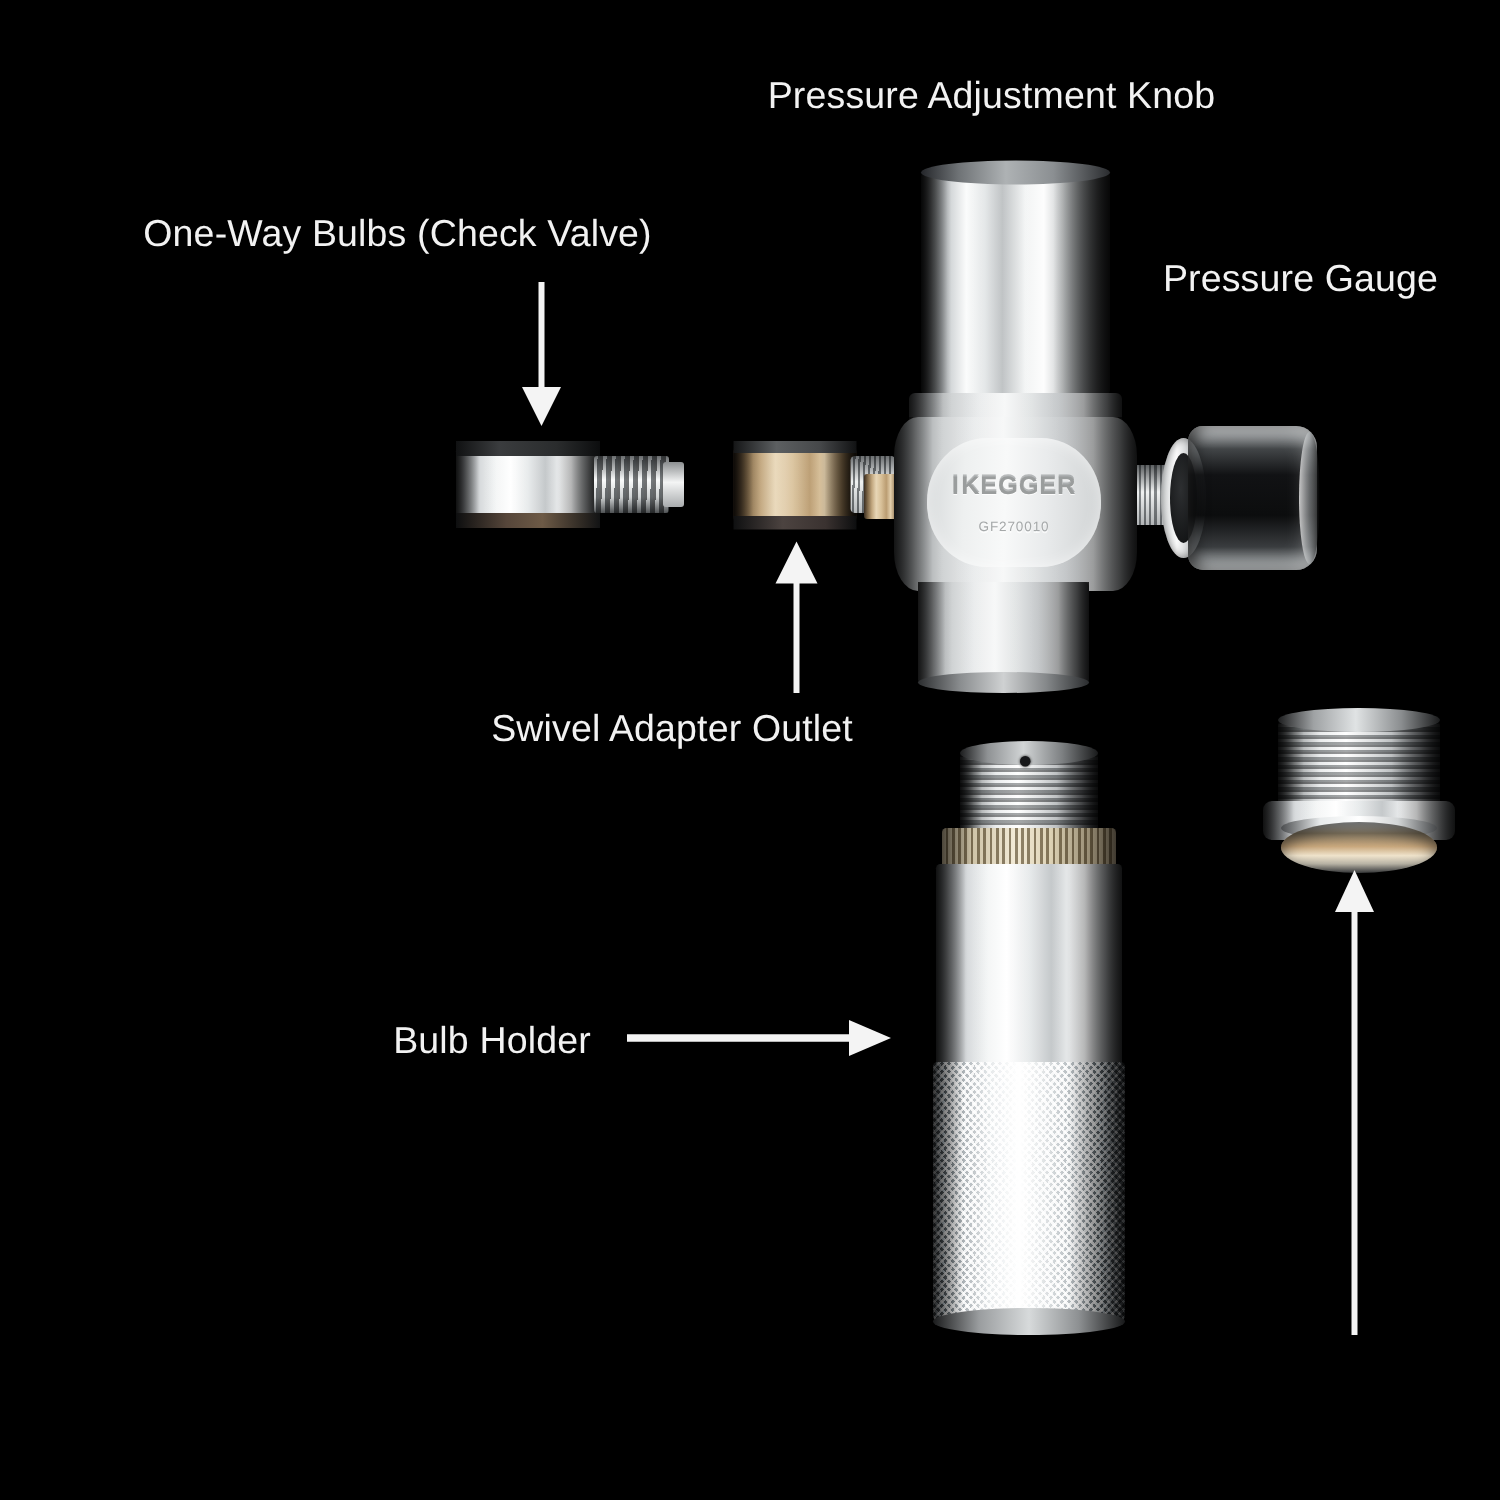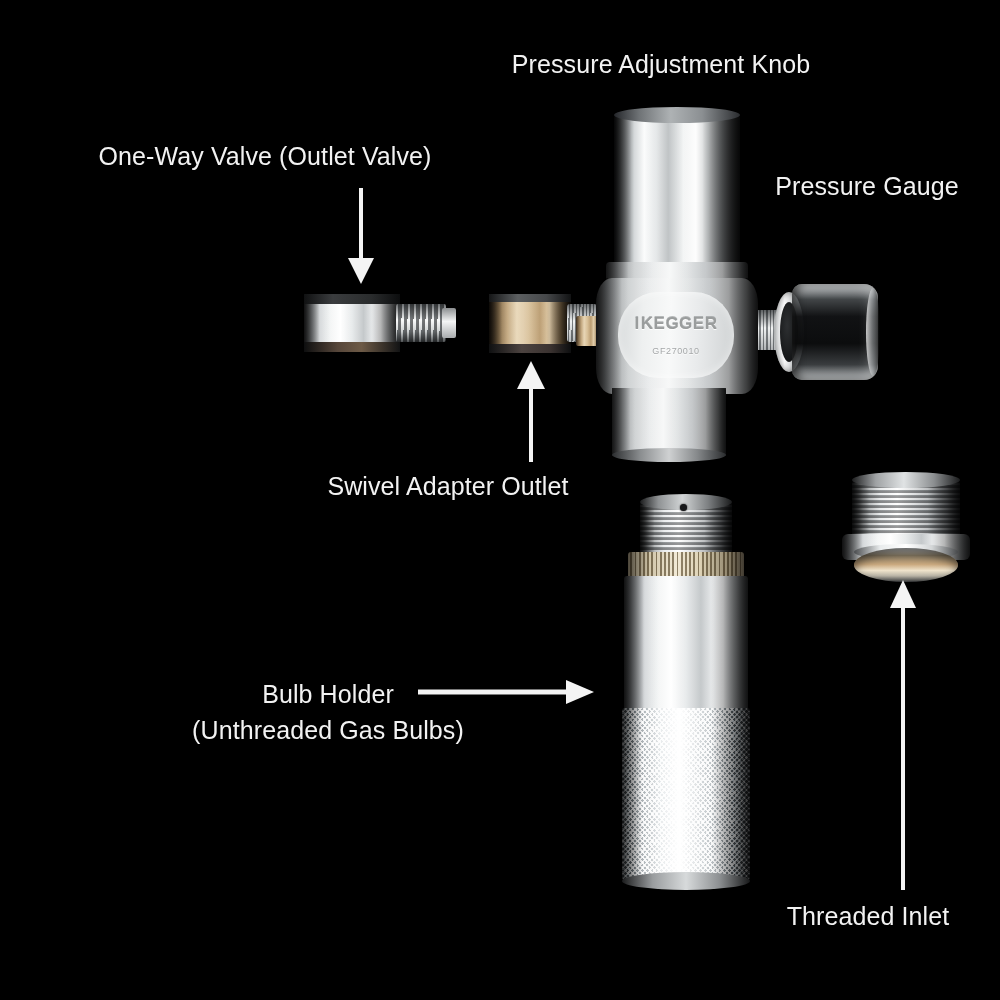--- a/index.html
+++ b/index.html
@@ -397,26 +397,24 @@
 
   <div class="arrow" style="left:883px;top:578px;">
     <svg width="40" height="312" viewBox="0 0 40 312">
       <line x1="20" y1="312" x2="20" y2="24" stroke="#f4f4f4" stroke-width="4"></line>
       <polygon points="20,2 7,30 33,30" fill="#f4f4f4"></polygon>
     </svg>
   </div>
 
   <div class="label" style="left:500px;top:48px;width:322px;text-align:center;">Pressure Adjustment Knob</div>
 
-  <div class="label" style="left:90px;top:140px;width:350px;">One-Way Valve (Outlet Valve)</div>
+  <div class="label" style="left:90px;top:140px;width:350px;">One-Way Bulbs (Check Valve)</div>
 
   <div class="label" style="left:762px;top:170px;width:210px;">Pressure Gauge</div>
 
   <div class="label" style="left:314px;top:470px;width:268px;">Swivel Adapter Outlet</div>
 
 
   <div class="label" style="left:178px;top:678px;width:300px;">Bulb Holder</div>
-  <div class="label" style="left:178px;top:714px;width:300px;">(Unthreaded Gas Bulbs)</div>
-
-  <div class="label" style="left:740px;top:900px;width:256px;">Threaded Inlet</div>
+
 
 
 </div>
 
 </body></html>

